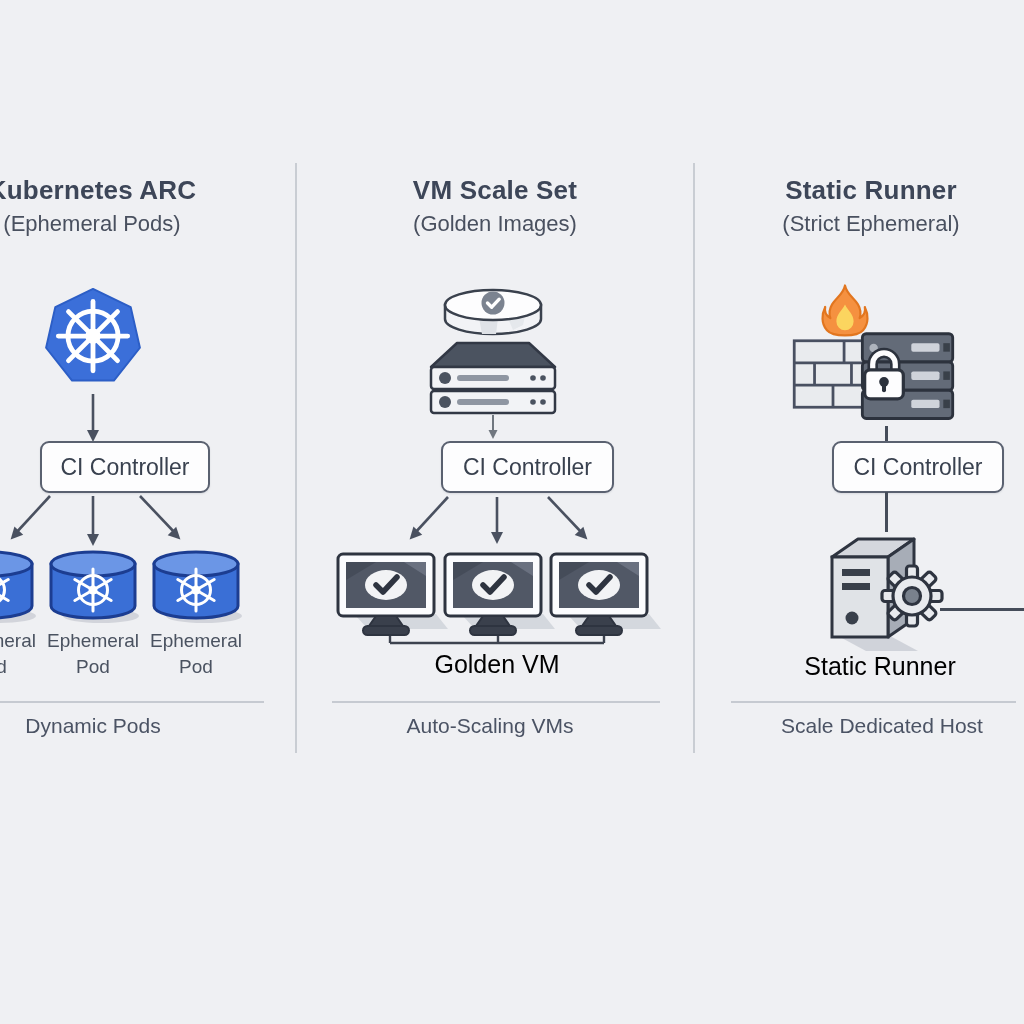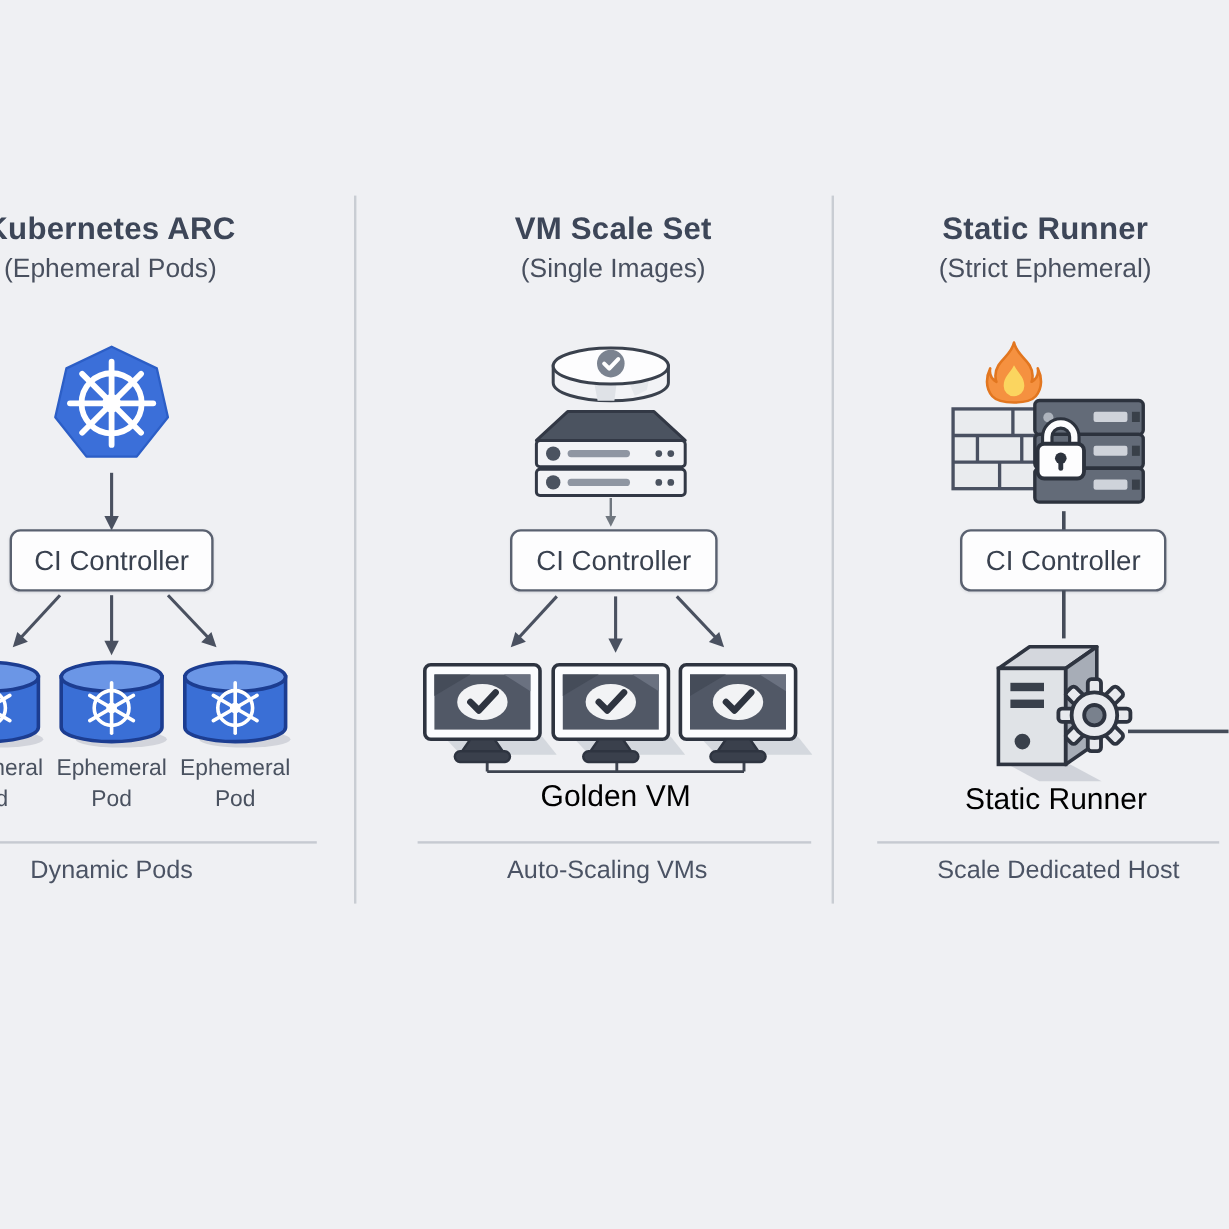--- a/index.html
+++ b/index.html
@@ -17,20 +17,21 @@
   .col-sub{
     position:absolute;top:211px;width:304px;text-align:center;
     font-size:22px;font-weight:400;color:#49505f;
   }
   .ci-box{
     position:absolute;height:52px;box-sizing:border-box;
     background:#fdfdfe;border:2.5px solid #5a6170;border-radius:9px;
     display:flex;align-items:center;justify-content:center;
     font-size:23px;font-weight:500;color:#39414f;
     box-shadow:0 1px 2px rgba(60,66,80,.12);
+    margin-left:32px;
   }
   .pod-label{
     position:absolute;top:628px;width:104px;text-align:center;
     font-size:19px;font-weight:500;color:#4a5260;line-height:1.35;
   }
   .group-label{
     position:absolute;width:260px;text-align:center;
     font-size:25px;font-weight:400;color:#000000;
   }
   .footer-label{
@@ -128,24 +129,24 @@
       </svg>
 
     <div class="pod-label" style="left:-62px;">Ephemeral Pod</div>
     <div class="pod-label" style="left:41px;">Ephemeral Pod</div>
     <div class="pod-label" style="left:144px;">Ephemeral Pod</div>
 
     <div class="h-div" style="left:0;width:264px;"></div>
     <div class="footer-label" style="left:-37px;">Dynamic Pods</div>
   </div>
 
-  <div class="abs" style="left:16px;top:0;width:828px;height:1024px;padding-left:20px;">
+  <div class="abs" style="left:0;top:0;width:828px;height:1024px;padding-left:20px;">
 
     <div class="col-title" style="left:343px;">VM Scale Set</div>
-    <div class="col-sub" style="left:343px;">(Single Images)</div>
+    <div class="col-sub" style="left:343px;">(Golden Images)</div>
 
     <svg class="abs" style="left:441px;top:285px;" width="104" height="66" viewBox="0 0 104 66">
       <path d="M4,20 v14 a48,15 0 0 0 96 0 v-14 z" fill="#f2f3f6" stroke="#3a414d" stroke-width="2.5"></path>
       <path d="M38,33 l3,16 h14 l2,-16 z" fill="#dfe2e7"></path>
       <path d="M66,31 l6,14 l10,-5 l2,-9 z" fill="#e5e8ec"></path>
       <ellipse cx="52" cy="20" rx="48" ry="15" fill="#fdfdfe" stroke="#3a414d" stroke-width="2.5"></ellipse>
       <circle cx="52" cy="18" r="11.5" fill="#7b8390"></circle>
       <path d="M46.5,18 l4.2,4.2 l7.5,-8" fill="none" stroke="#ffffff" stroke-width="3.4" stroke-linecap="round" stroke-linejoin="round"></path>
     </svg>
 

